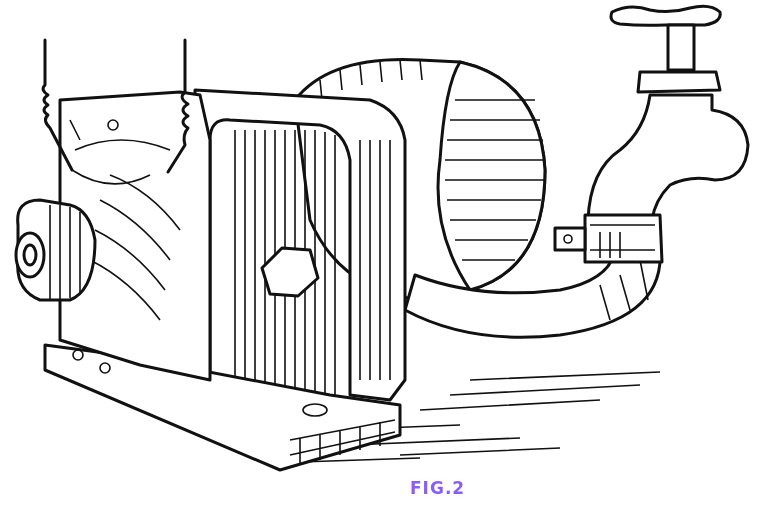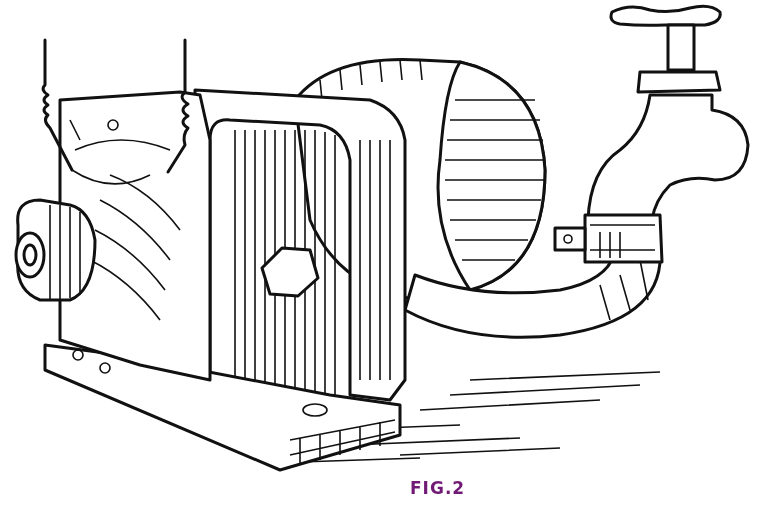--- a/index.html
+++ b/index.html
@@ -1,18 +1,18 @@
 <!DOCTYPE html>
 <html><head>
 <meta charset="utf-8">
 <style>
   html, body { margin:0; padding:0; background:#ffffff; }
   body { width:762px; height:522px; position:relative; overflow:hidden; font-family:"DejaVu Sans", sans-serif; }
   #figure { position:absolute; left:0; top:0; width:762px; height:522px; }
-  .caption { position:absolute; left:410px; top:478px; font-family:"DejaVu Sans", sans-serif; font-weight:bold; font-size:17px; letter-spacing:1px; color:#701a75; }
+  .caption { position:absolute; left:410px; top:478px; font-family:"DejaVu Sans", sans-serif; font-weight:bold; font-size:17px; letter-spacing:1px; color:#8b5cf6; }
   svg .ink { fill:none; stroke:#111; stroke-width:3; stroke-linejoin:round; stroke-linecap:round; }
   svg .thin { fill:none; stroke:#111; stroke-width:1.6; }
   svg .fill { fill:#fff; stroke:#111; stroke-width:3; stroke-linejoin:round; }
 </style>
 </head>
 <body>
 
 <div id="figure">
 <svg width="762" height="522" viewBox="0 0 762 522">
 

